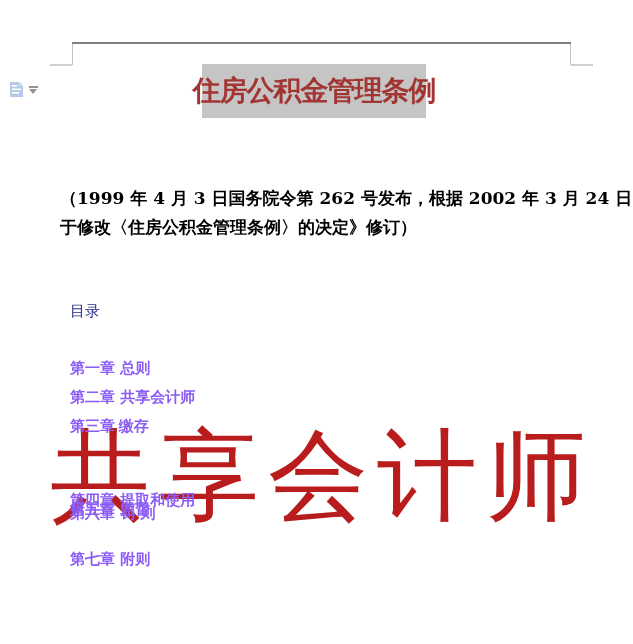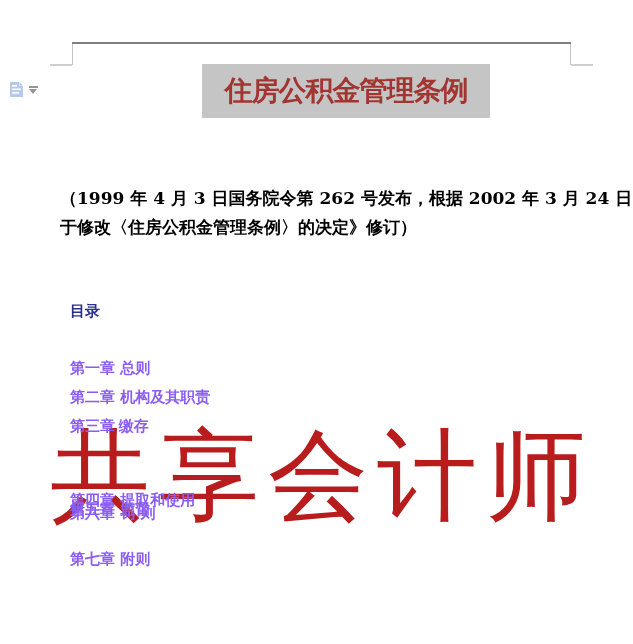--- a/index.html
+++ b/index.html
@@ -30,35 +30,35 @@
   
   .watermark{
     left:50px;top:424px;z-index:0;
     font-family:"DejaVu Sans","Liberation Sans",sans-serif;
     font-size:100px;line-height:104px;letter-spacing:9px;
     color:#b91c1c;white-space:pre;user-select:none;
   }
 
   
   .doc-title{
-    left:202px;top:64px;width:288px;height:54px;z-index:1;
+    left:202px;top:64px;width:224px;height:54px;z-index:1;
     background:#c5c5c5;color:#a23532;
     display:flex;align-items:center;justify-content:center;
     font-size:28px;font-weight:bold;letter-spacing:-1px;white-space:pre;
   }
   .intro-line{
     left:60px;z-index:1;color:#000000;
     font-size:17px;font-weight:bold;line-height:20px;white-space:pre;
   }
   .intro-line.l1{top:188px;}
   .intro-line.l2{top:217px;}
 
   .toc-heading{
     left:70px;top:302px;z-index:1;color:#2a2f8f;
-    font-size:15px;font-weight:bold;white-space:pre;
+    font-size:15px;font-weight:normal;white-space:pre;
   }
   .toc-item{
     left:70px;z-index:1;color:#8b5cf6;
     font-size:15px;font-weight:bold;line-height:18px;white-space:pre;cursor:pointer;
   }
   .toc-item.r0{top:359px;} .toc-item.r1{top:388px;} .toc-item.r2{top:417px;font-family:Liberation Serif, serif;}
   .toc-item.r3{top:446px;margin-top:45px;} .toc-item.r4{top:500px;} .toc-item.r5{top:504px;}
   .toc-item.r6{top:550px;}
 </style>
 </head>
@@ -90,20 +90,20 @@
   <div class="abs watermark">共享会计师</div>
 
   <div class="abs doc-title">住房公积金管理条例</div>
 
   <div class="abs intro-line l1">（1999 年 4 月 3 日国务院令第 262 号发布，根据 2002 年 3 月 24 日《国务院关</div>
   <div class="abs intro-line l2">于修改〈住房公积金管理条例〉的决定》修订）</div>
 
   <div class="abs toc-heading">目录</div>
 
   <div class="abs toc-item r0">第一章 总则</div>
-  <div class="abs toc-item r1">第二章 机构及其职责</div>
+  <div class="abs toc-item r1">第二章 共享会计师</div>
   <div class="abs toc-item r2">第三章 缴存</div>
   <div class="abs toc-item r3">第四章 提取和使用</div>
   <div class="abs toc-item r4">第五章 监督</div>
   <div class="abs toc-item r5">第六章 罚 则</div>
   <div class="abs toc-item r6">第七章 附则</div>
 
 </div>
 
 </body></html>

